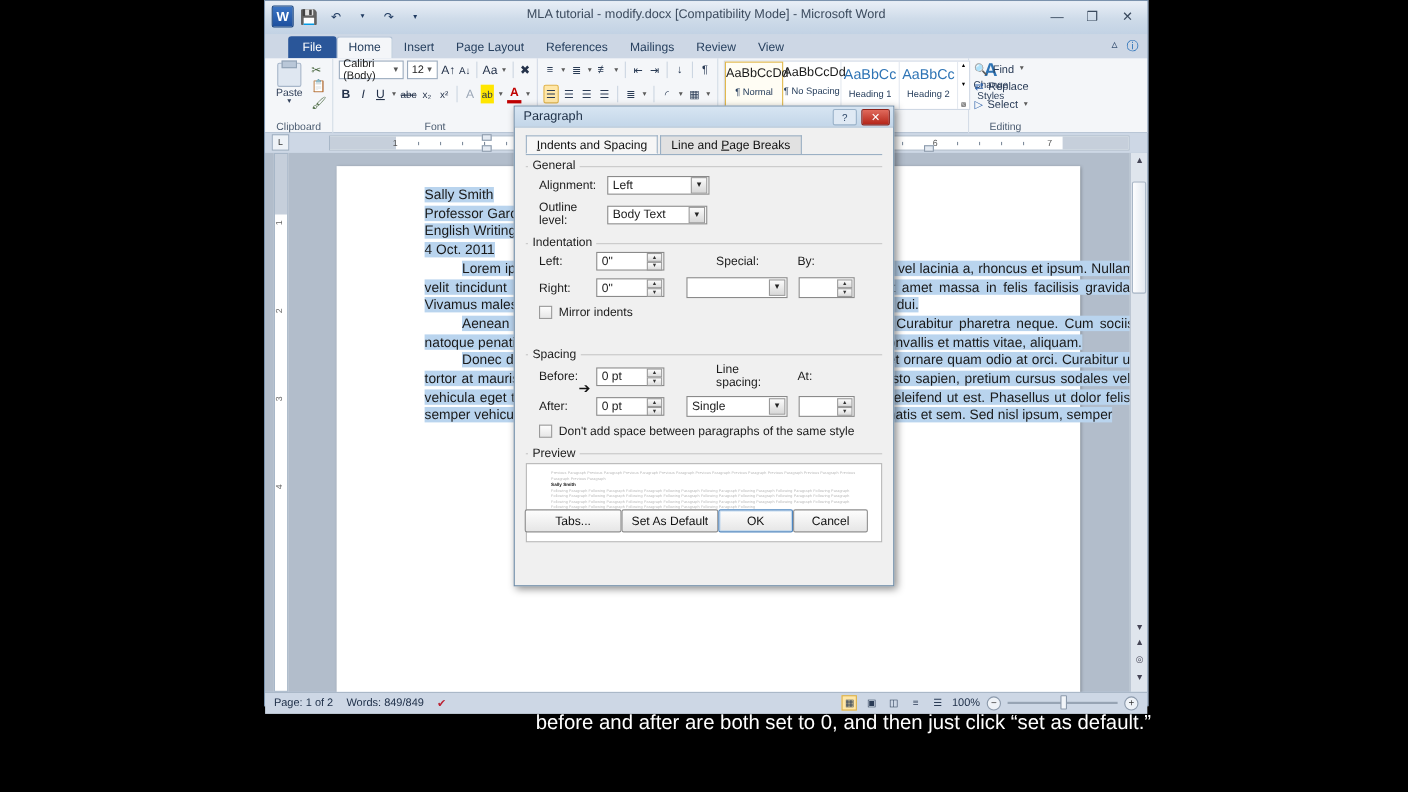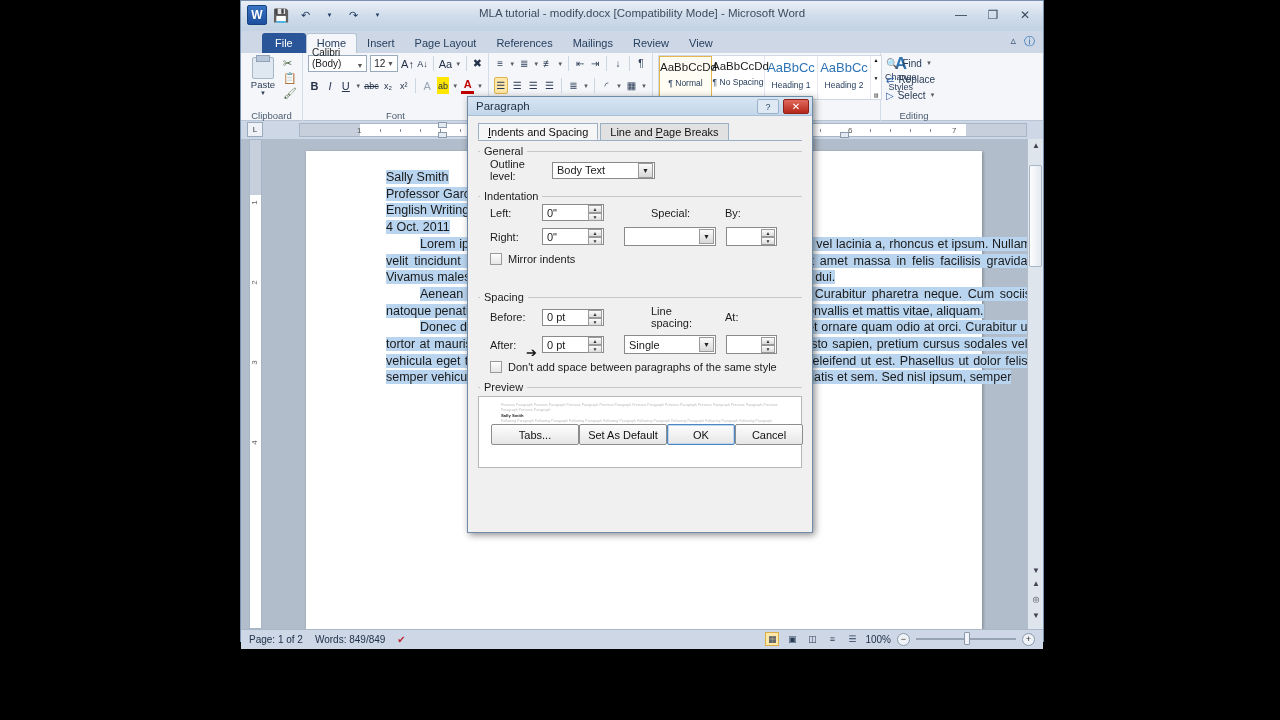--- a/index.html
+++ b/index.html
@@ -181,22 +181,22 @@
     font-size:5px; line-height:6px; text-align:center; color:#333;}
   .cbx{ width:12px;height:12px; border:1px solid #9a9a9a;
     background:linear-gradient(#fdfdfd,#e6e6e6); display:inline-block;
     vertical-align:-2px; margin-right:6px;}
 
   .previewbox{ margin-top:8px; height:72px; border:1px solid #b6b6b6; background:#fff;
     padding:6px 22px; overflow:hidden;}
   .pvline{ font-size:3.4px; color:#b9b9b9; line-height:5.1px; letter-spacing:.1px;}
   .pvname{ font-size:4.2px; color:#222; font-weight:bold; line-height:6px;}
 
-  .btnrow{ position:absolute; left:9px; right:9px; bottom:23px; display:flex;
-    justify-content:flex-end;border-radius:10px; }
+  .btnrow{ position:absolute; left:9px; right:9px; bottom:9px; display:flex;
+    justify-content:flex-start;border-radius:10px; }
   .dbtn{ width:68px; height:21px; font-size:11px; background:linear-gradient(#fdfdfd,#e6e6e6);
     border:1px solid #8d8d8d; border-radius:2px;
     display:flex;align-items:center;justify-content:center; color:#111;}
   .dbtn.wide{ width:88px; }
   .dbtn.def{ border:1px solid #4f86bf; box-shadow:0 0 0 1px #bfd7ee inset; }
 
   
   .caption{ position:absolute; left:487px; top:645px; width:600px;
     font-size:18.5px; line-height:23px; color:#fff; }
   .cursor{ position:absolute; left:526px; top:345px; width:10px; height:14px;
@@ -254,21 +254,21 @@
             <div class="mini">✂</div>
             <div class="mini">📋</div>
             <div class="mini">🖌</div>
           </div>
         </div>
         <div class="glabel">Clipboard</div>
       </div>
 
       <div class="grp font-g">
         <div class="row">
-          <div class="fbox" style="width:86px;align-items:flex-end;">
+          <div class="fbox" style="width:86px;">
             <span>Calibri (Body)</span>
             <span class="car">▼</span>
           </div>
           <div class="fbox" style="width:38px;">
             <span>12</span>
             <span class="car">▼</span>
           </div>
           <div class="ficon">A↑</div>
           <div class="ficon" style="font-size:9px;">A↓</div>
           <div class="sep"></div>
@@ -491,23 +491,30 @@
       <div class="tabs">
         <div class="dtab active">
           <span class="u">I</span>ndents and Spacing</div>
         <div class="dtab">
           Line and <span class="u">P</span>age Breaks</div>
       </div>
 
       <div class="group">
         <div class="glegend">General</div>
         <div class="gline"></div>
+        <div class="fld" style="margin-top:8px;">
+          <div class="lab" style="width:74px;padding-left:12px;">Alignment:</div>
+          <div class="combo" style="width:93px;">
+            <span>Left</span>
+            <span class="cbtn">▼</span>
+          </div>
+        </div>
         <div class="fld">
           <div class="lab" style="width:74px;padding-left:12px;">Outline level:</div>
-          <div class="combo" style="width:103px;">
+          <div class="combo" style="width:91px;">
             <span>Body Text</span>
             <span class="cbtn">▼</span>
           </div>
         </div>
       </div>
 
       <div class="group" style="margin-top:14px;">
         <div class="glegend">Indentation</div>
         <div class="gline"></div>
 
@@ -611,13 +618,14 @@
         <div class="dbtn wide">Tabs...</div>
         <div class="dbtn wide">Set As Default</div>
         <div class="dbtn def">OK</div>
         <div class="dbtn">Cancel</div>
       </div>
     </div>
   </div>
 
   <div class="cursor">➔</div>
 
+  <div class="caption">before and after are both set to 0, and then just click “set as default.”</div>
 </div>
 
 </body></html>

